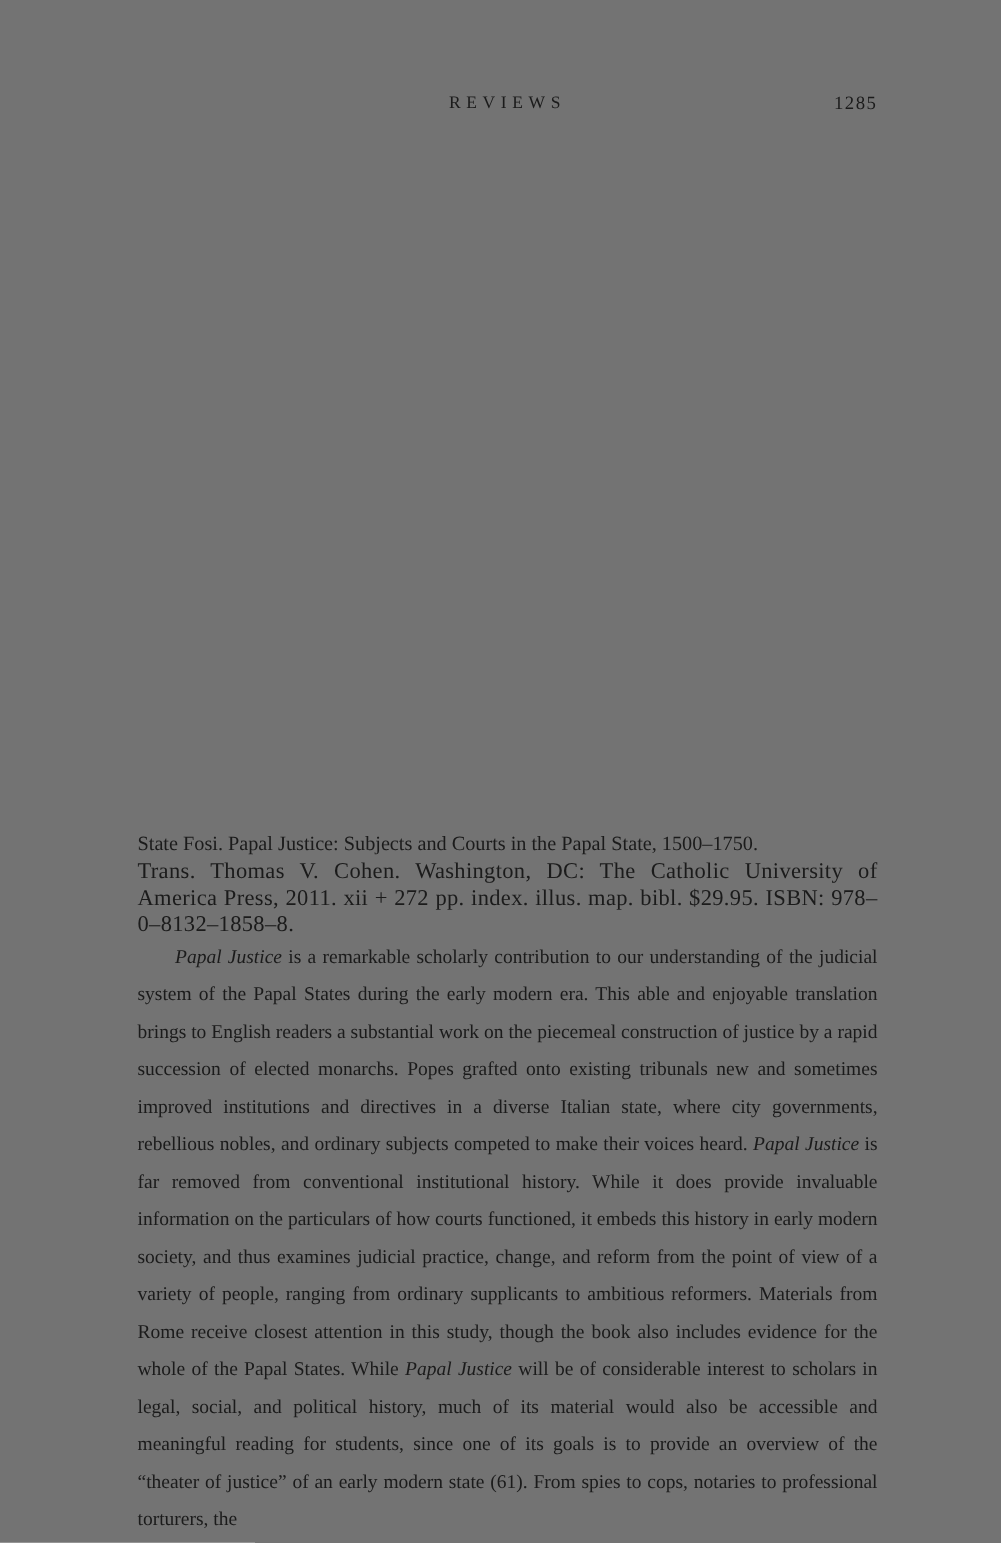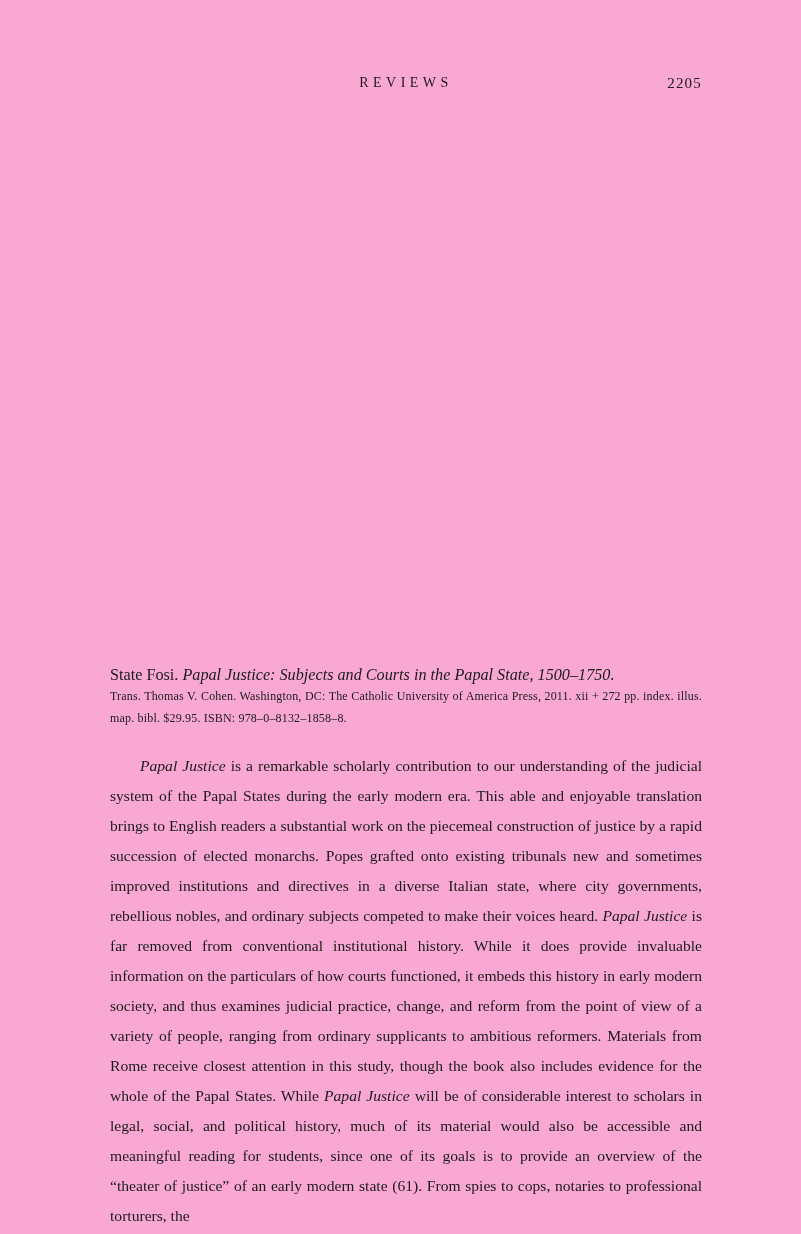--- a/index.html
+++ b/index.html
@@ -11,21 +11,21 @@
     height: 1234px;
     background: #ffffff;
     color: #1b1b1b;
     font-family: "Liberation Serif", "DejaVu Serif", serif;
     position: relative;
     overflow: hidden;
   }
   .page {
     position: absolute;
     inset: 0;
-    background: #f9a8d4;
+    background: #737373;
   }
   .running-head {
     position: absolute;
     top: 75px;
     left: 110px;
     width: 592px;
     height: 20px;
     font-size: 14px;
   }
   .running-title {
@@ -51,25 +51,24 @@
     left: 110px;
     width: 592px;
     text-align: justify;
   }
   .citation-head {
     margin: 0;
     font-size: 16.2px;
     line-height: 22px;
   }
   .citation-title {
-    font-style: italic;
   }
   .citation-details {
     margin: 0;
-    font-size: 12px;
+    font-size: 18px;
     line-height: 21.5px;
     letter-spacing: 0.015em;
   }
   .review-body {
     position: absolute;
     top: 751px;
     left: 110px;
     width: 592px;
     font-size: 15.6px;
     line-height: 30px;
@@ -83,21 +82,21 @@
     font-style: italic;
   }
 </style>
 </head>
 <body>
 
 <div class="page">
 
   <div class="running-head">
     <div class="running-title">REVIEWS</div>
-    <div class="page-number">2205</div>
+    <div class="page-number">1285</div>
   </div>
 
   <div class="citation">
     <p class="citation-head"><span>State Fosi. </span><span class="citation-title">Papal Justice: Subjects and Courts in the Papal State, 1500–1750.</span></p>
     <p class="citation-details">Trans. Thomas V. Cohen. Washington, DC: The Catholic University of America Press, 2011. xii + 272 pp. index. illus. map. bibl. $29.95. ISBN: 978–0–8132–1858–8.</p>
   </div>
 
   <div class="review-body">
     <p><span class="italic">Papal Justice</span><span> is a remarkable scholarly contribution to our understanding of the judicial system of the Papal States during the early modern era. This able and enjoyable translation brings to English readers a substantial work on the piecemeal construction of justice by a rapid succession of elected monarchs. Popes grafted onto existing tribunals new and sometimes improved institutions and directives in a diverse Italian state, where city governments, rebellious nobles, and ordinary subjects competed to make their voices heard. </span><span class="italic">Papal Justice</span><span> is far removed from conventional institutional history. While it does provide invaluable information on the particulars of how courts functioned, it embeds this history in early modern society, and thus examines judicial practice, change, and reform from the point of view of a variety of people, ranging from ordinary supplicants to ambitious reformers. Materials from Rome receive closest attention in this study, though the book also includes evidence for the whole of the Papal States. While </span><span class="italic">Papal Justice</span><span> will be of considerable interest to scholars in legal, social, and political history, much of its material would also be accessible and meaningful reading for students, since one of its goals is to provide an overview of the “theater of justice” of an early modern state (61). From spies to cops, notaries to professional torturers, the</span></p>
   </div>

